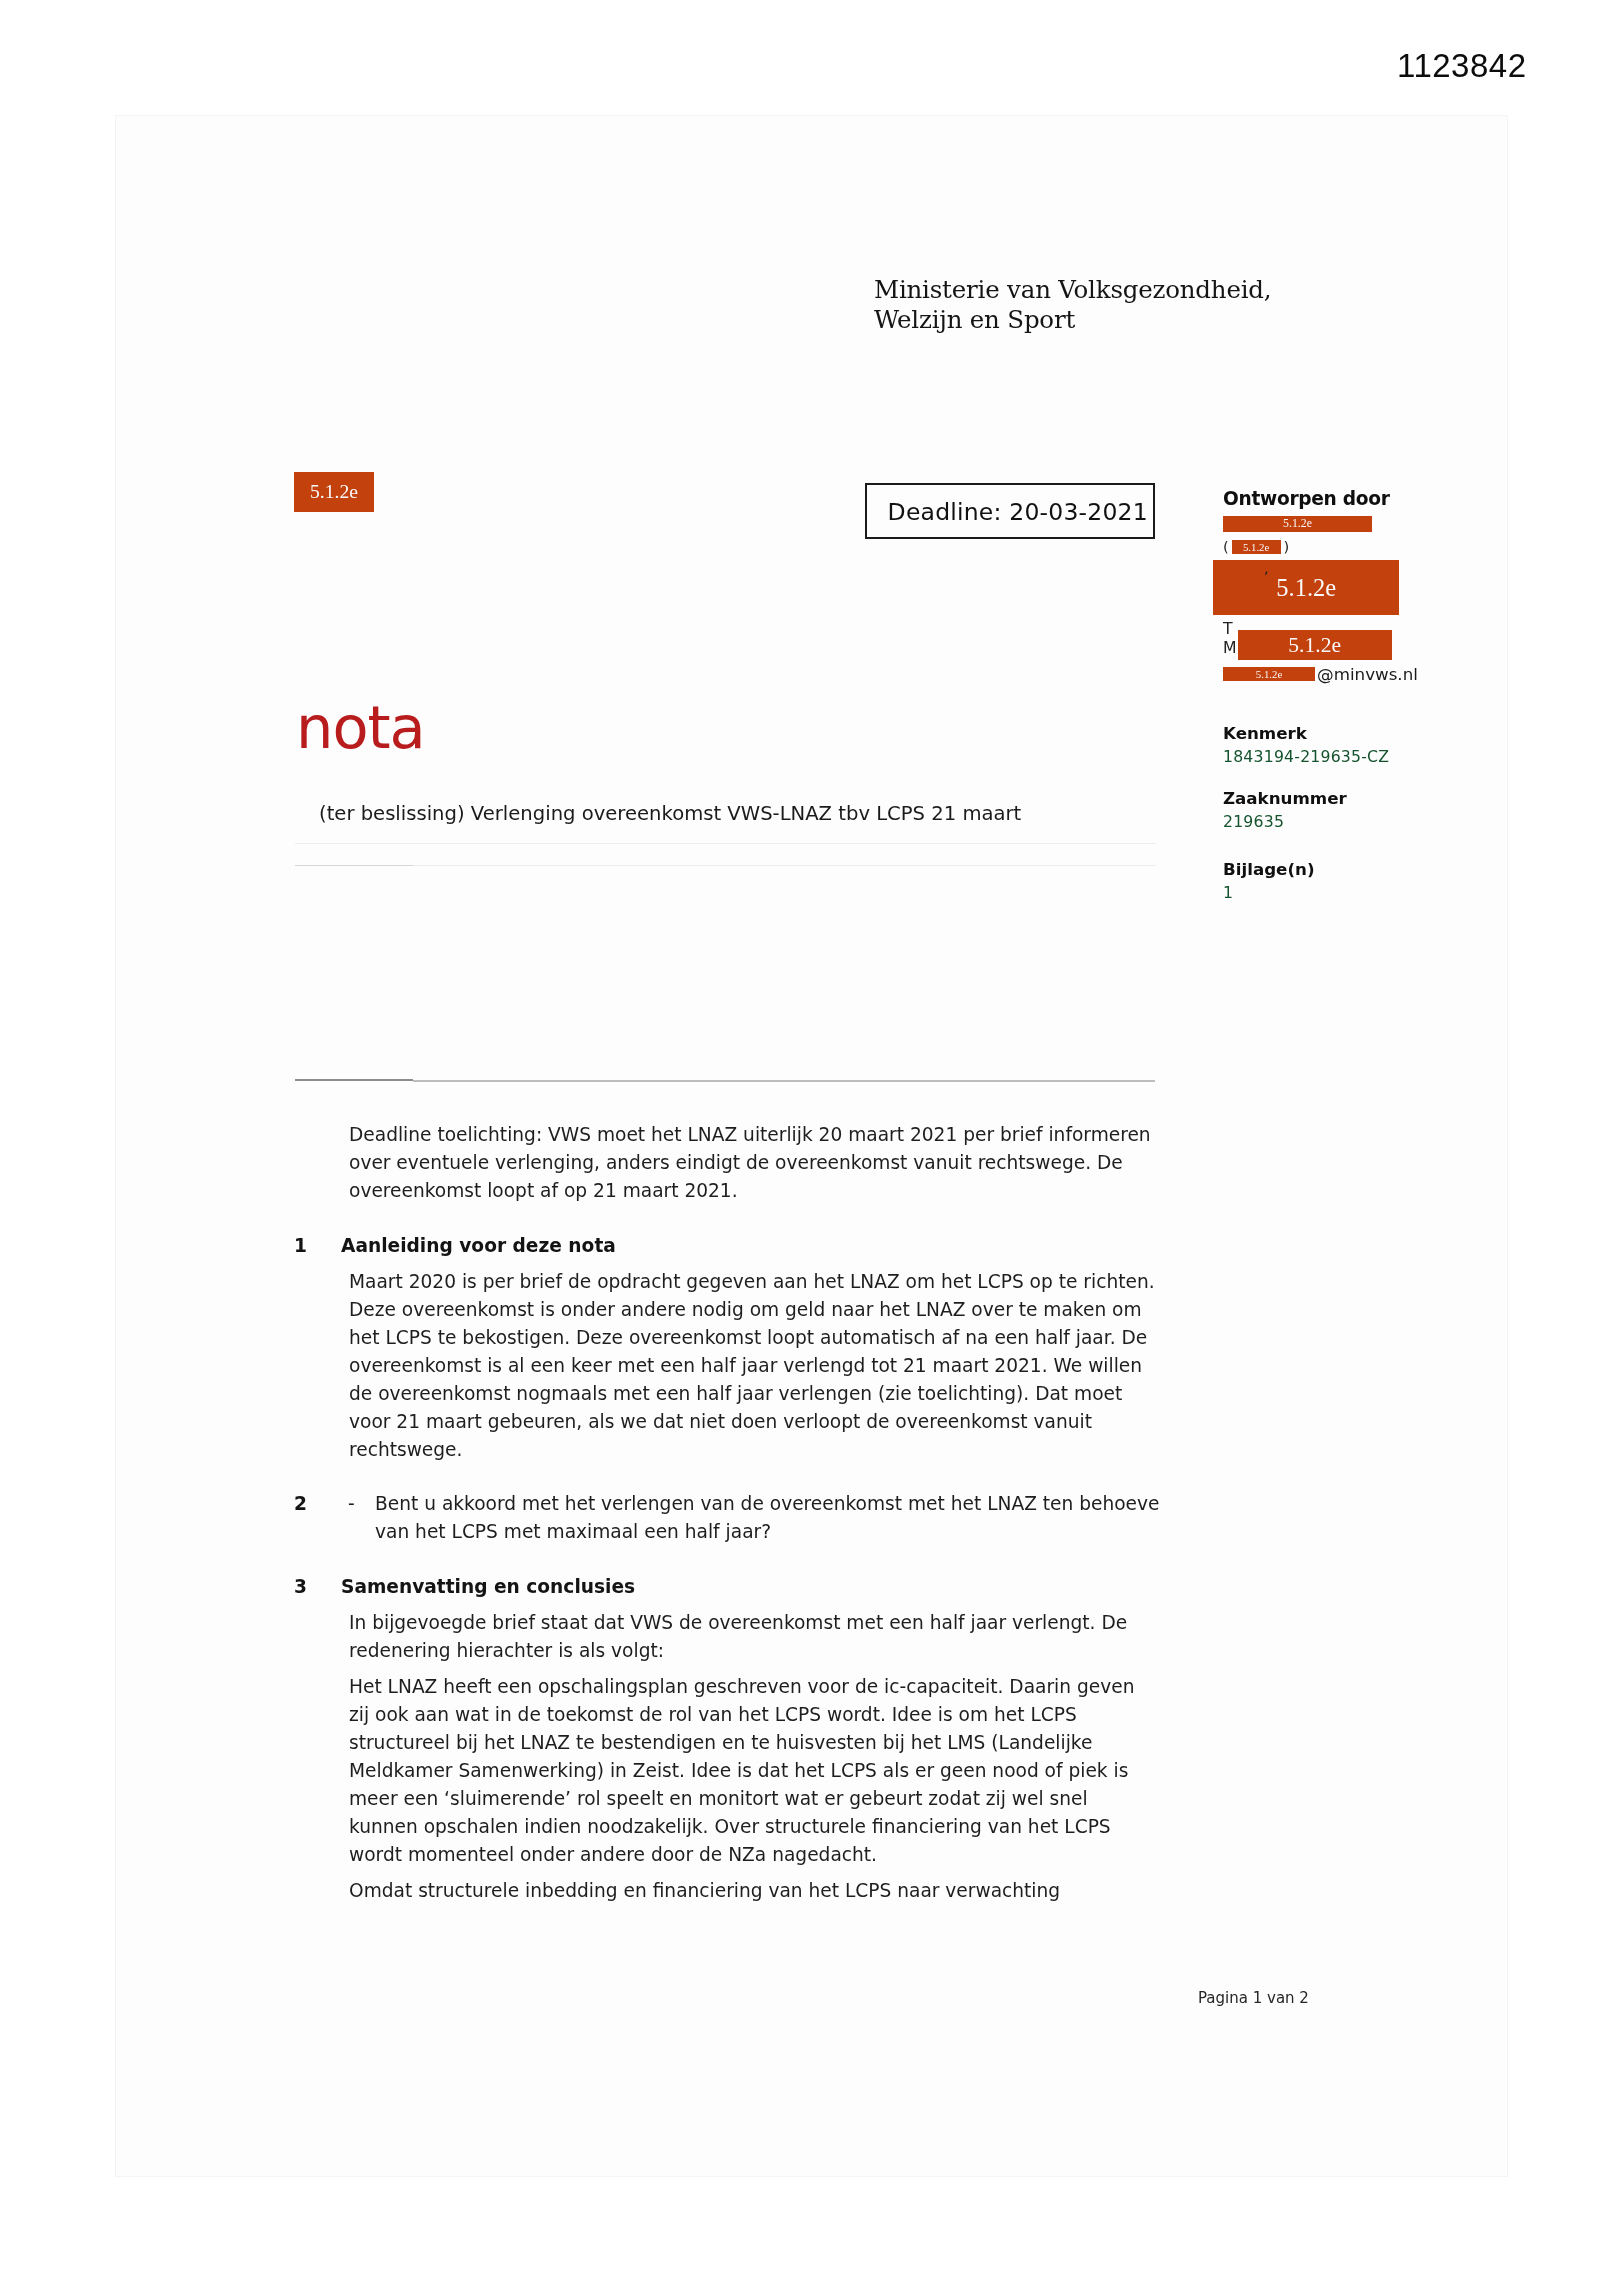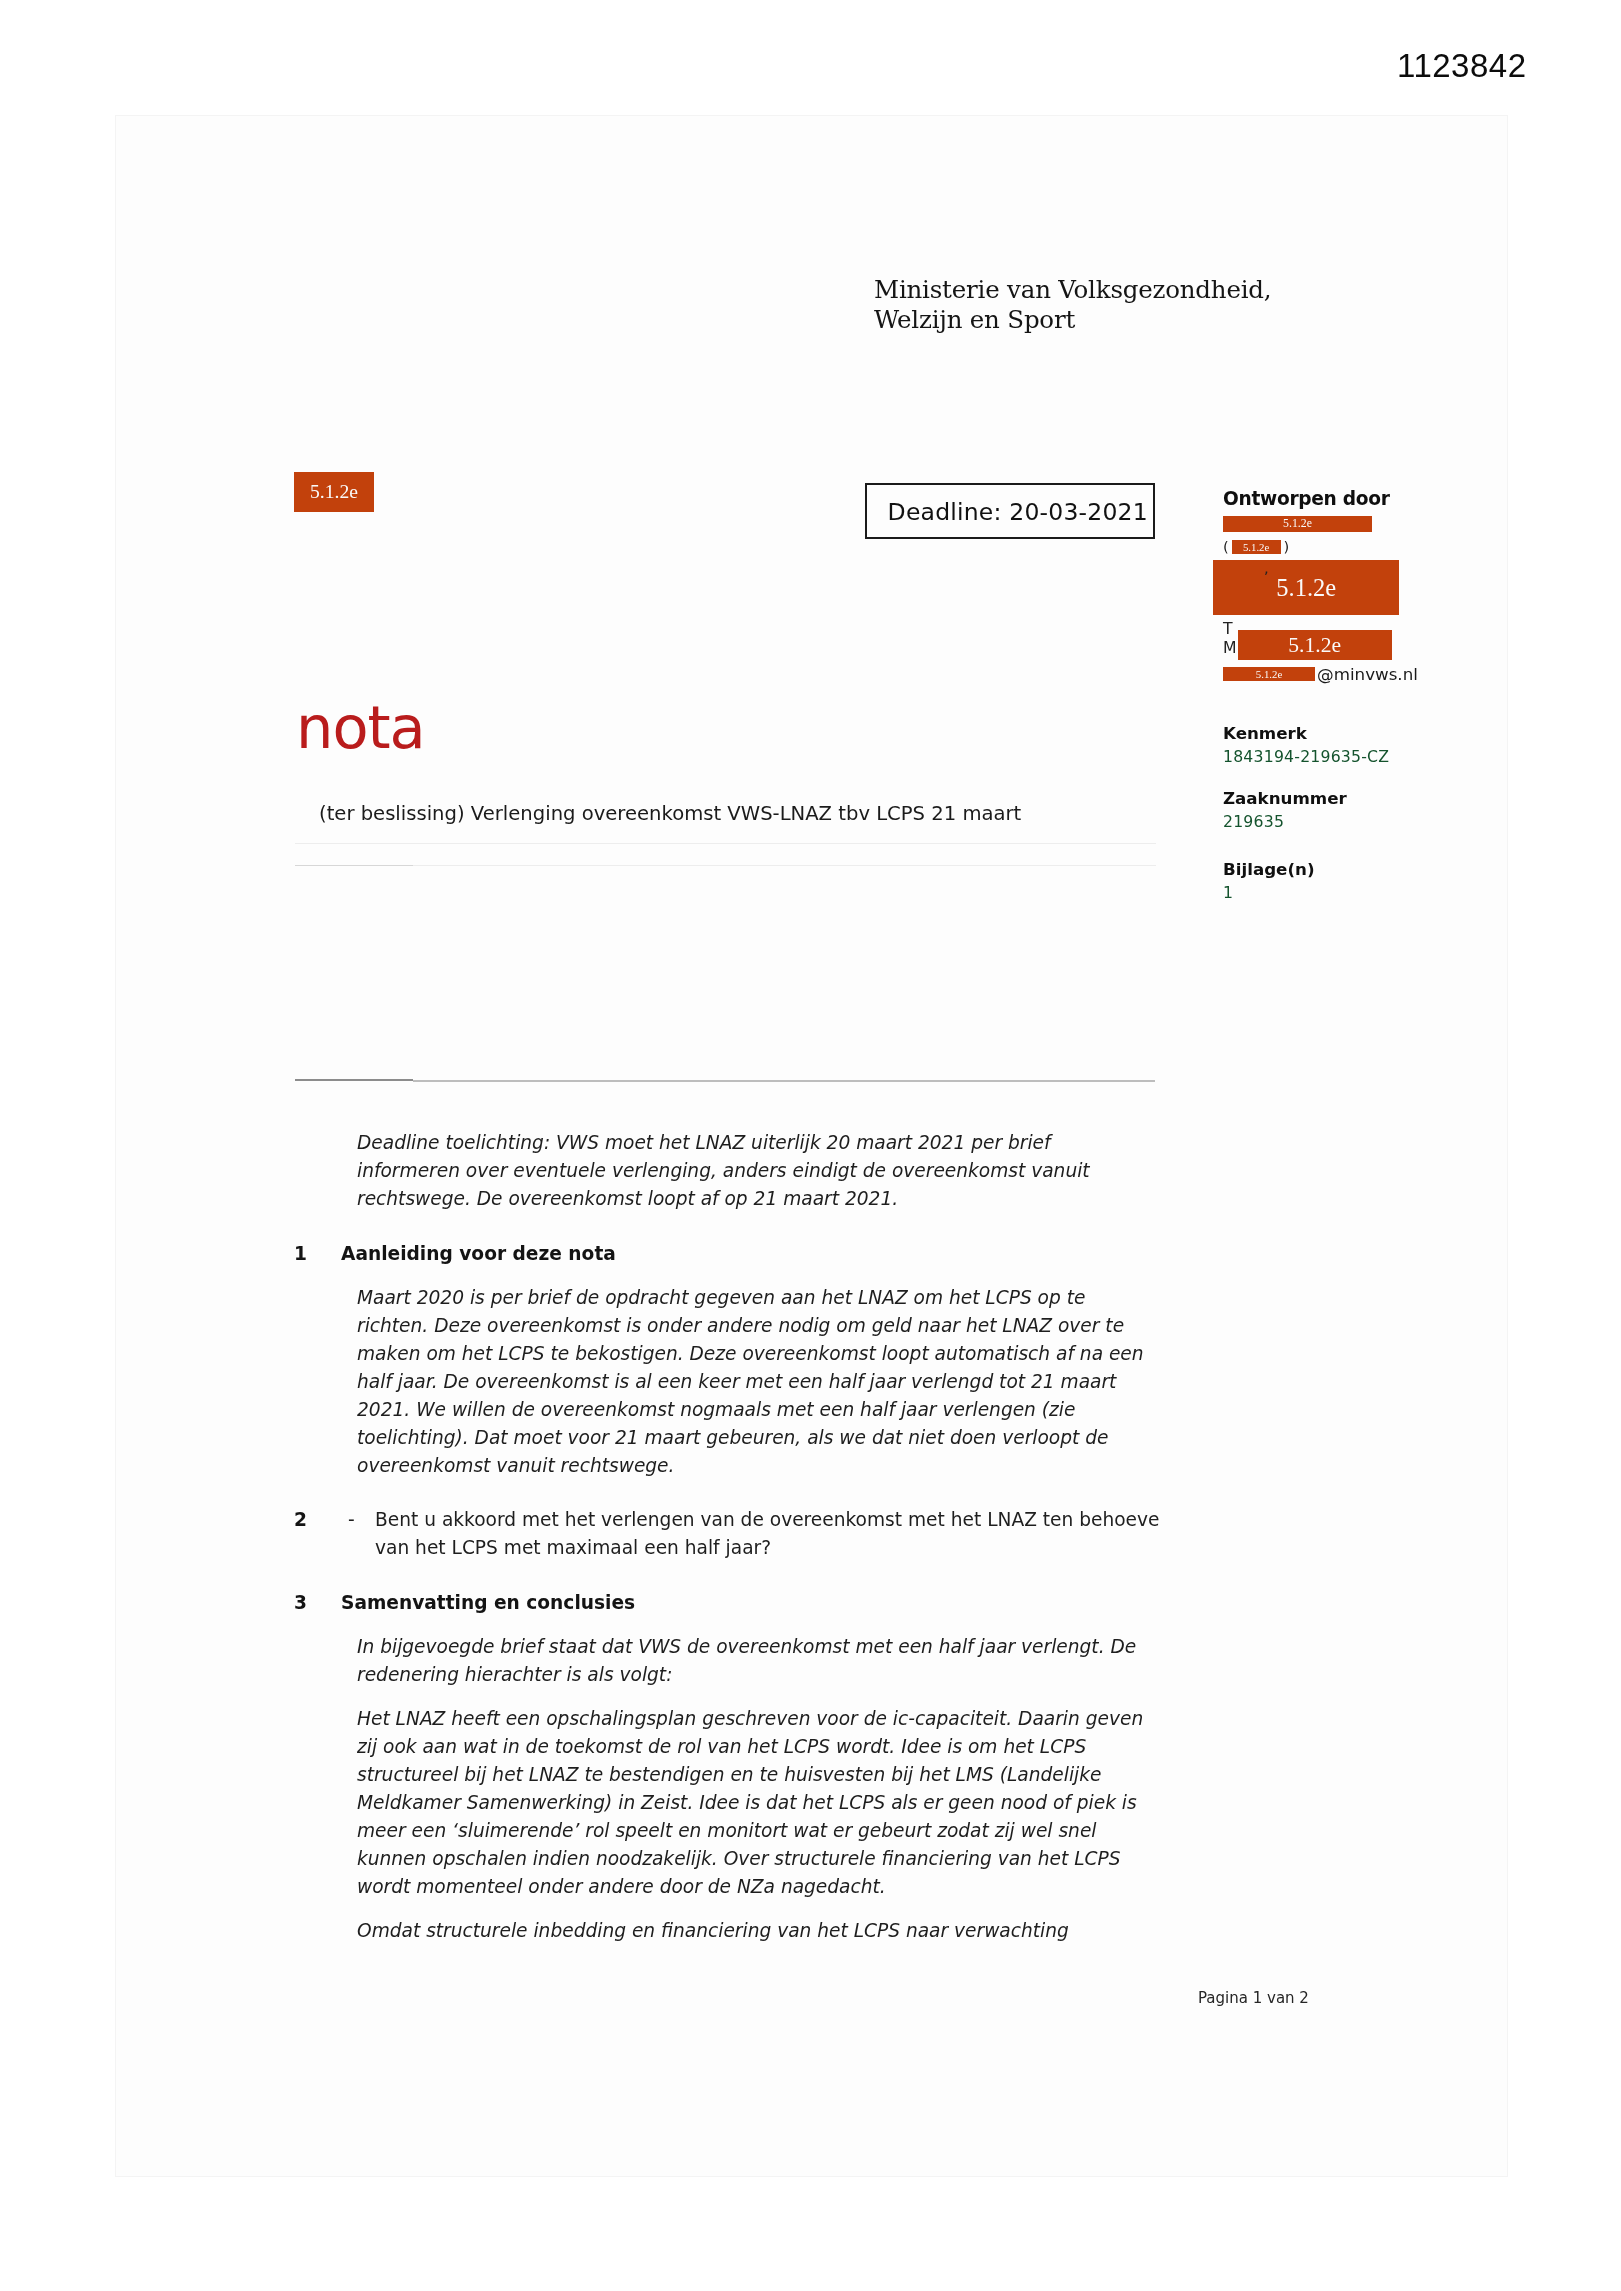--- a/index.html
+++ b/index.html
@@ -76,21 +76,21 @@
   .lineA { left:295px; top:843px; width:861px; background:#ededed; }
   .lineB1 { left:295px; top:865px; width:118px; background:#d7d7d7; }
   .lineB2 { left:413px; top:865px; width:743px; background:#ededed; }
   .lineC1 { left:295px; top:1079px; width:118px; height:2px; background:#8c8c8c; }
   .lineC2 { left:413px; top:1080px; width:742px; height:2px; background:#bdbdbd; }
   
   .body-col {
     position:absolute; left:341px; top:1113px; width:825px;
     font-size:18.6px; line-height:28px; color:#1e1e1e;
   }
-  .para { margin:16px;font-style:italic; }
+  .para { margin:8px; }
   .gap { margin-top:26.5px; }
   .section { position:relative; }
   .sec-num {
     position:absolute; left:-47px; top:0; font-weight:bold; color:#141414;
   }
   .sec-title { font-weight:bold; color:#141414; }
   .bullet { position:relative; padding-left:34px; }
   .bullet .dash { position:absolute; left:6.9px; top:0; }
   .footer {
     position:absolute; left:1198px; top:1989px;

